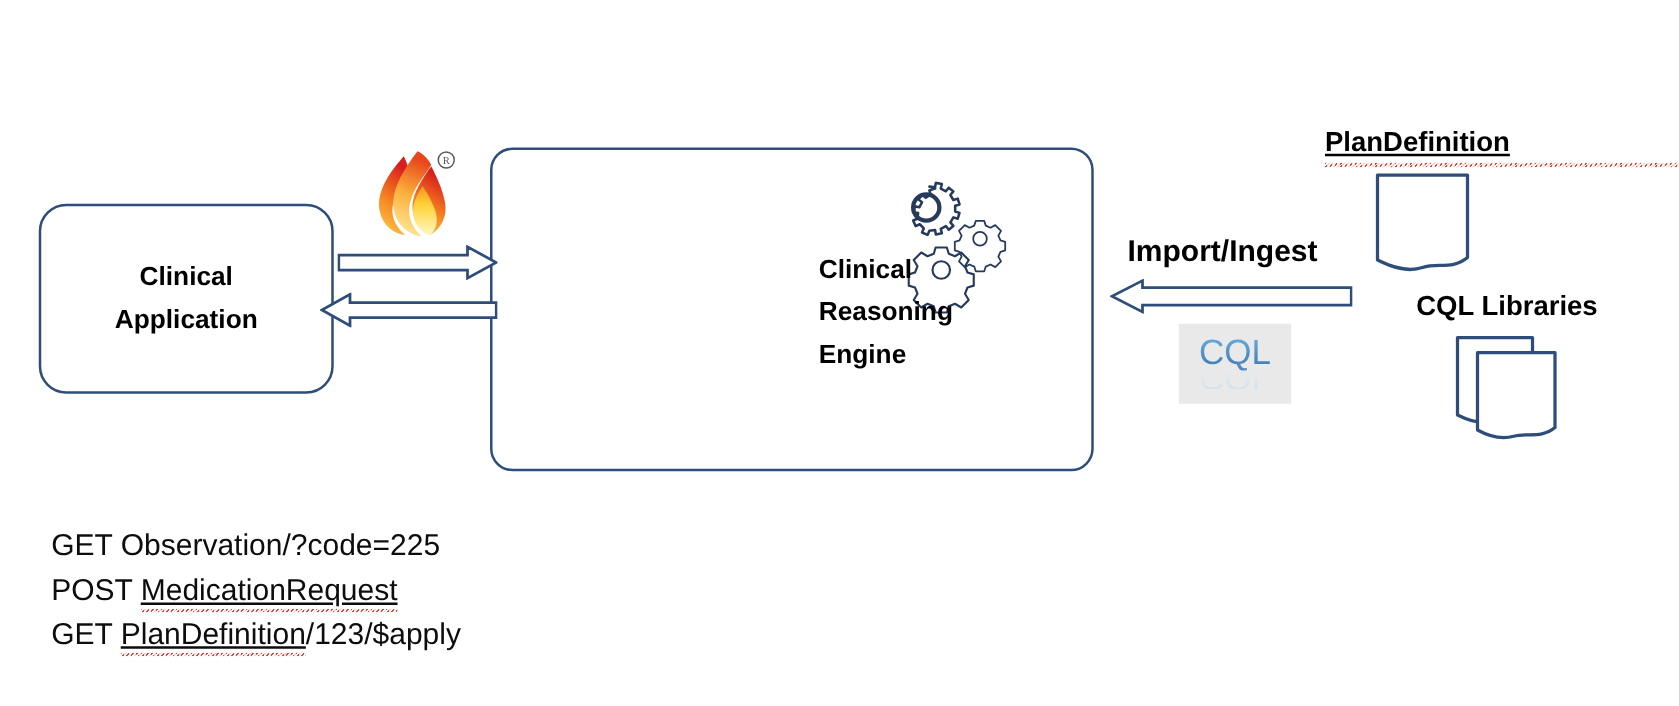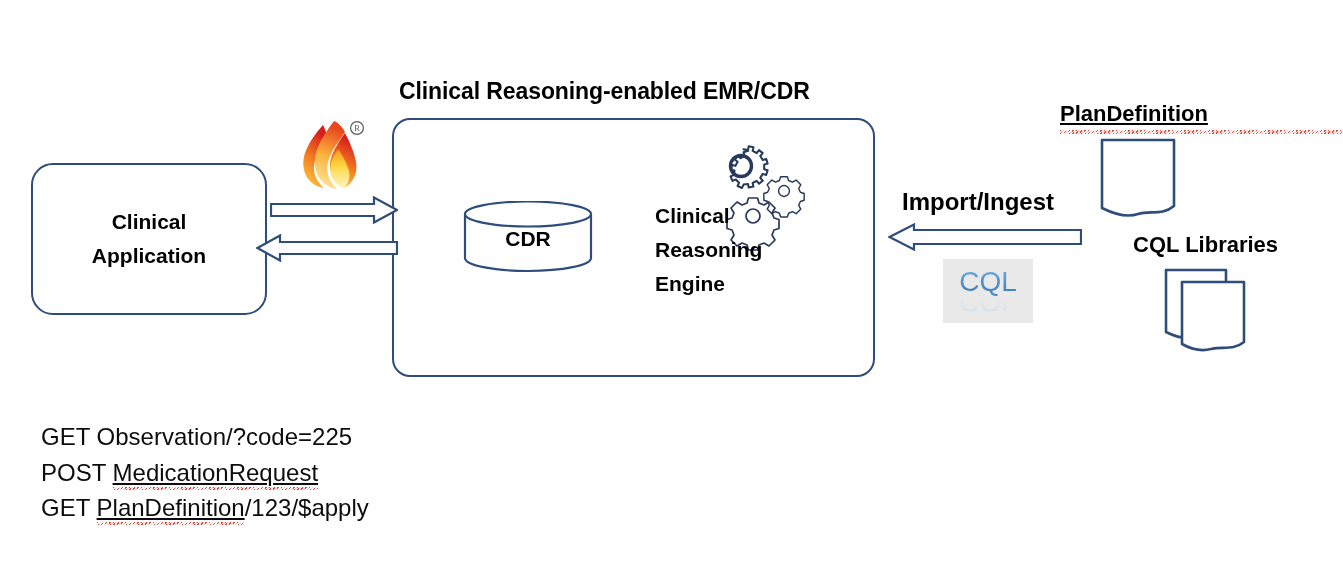--- a/index.html
+++ b/index.html
@@ -152,36 +152,28 @@
     line-height: 1.48;
   }
   .api-list .ln { white-space: nowrap; }
   .api-list .u { text-decoration: underline; text-underline-offset: 2px; margin-top: 45px; }
 </style>
 </head>
 <body>
 
 <div id="canvas">
 
-  <div class="abs title-emr">Clinical Reasoning-enabled EMR/CDR</div>
 
   <div class="abs rbox box-app">
     <div class="txt" style="white-space: pre-line;">Clinical
 Application</div>
   </div>
 
   <div class="abs rbox box-emr"></div>
 
-  <div class="abs cdr-wrap">
-    <svg width="132" height="72" viewBox="0 0 132 72">
-      <path d="M3,13 L3,57 A63,13 0 0 0 129,57 L129,13" fill="#ffffff" stroke="#2E4D7B" stroke-width="2.2"></path>
-      <ellipse cx="66" cy="13" rx="63" ry="12.5" fill="#ffffff" stroke="#2E4D7B" stroke-width="2.2"></ellipse>
-    </svg>
-    <div class="cdr-label">CDR</div>
-  </div>
 
   <div class="abs gears">
     <svg width="100" height="110" viewBox="0 0 100 110">
       <g fill="none" stroke="#273A5C" stroke-width="3.4" stroke-linejoin="round">
 
         <path d="M44.5 6.5 l7.6 1.0 1.0 -6.0 8.0 1.6 -1.4 6.0 6.8 3.6 3.8 -4.8 6.2 5.0 -4.0 4.8 4.0 6.6 5.8 -1.8 2.4 7.8 -5.8 1.8 0.0 7.6 5.8 1.8 -2.4 7.8 -5.8 -1.8 -4.0 6.6 4.0 4.8 -6.2 5.0 -3.8 -4.8 -6.8 3.6 1.4 6.0 -8.0 1.6 -1.0 -6.0 -7.6 1.0 -2.4 5.6 -7.4 -3.2 2.4 -5.6 -5.4 -5.4 -5.6 2.4 -3.2 -7.4 5.6 -2.4 1.0 -7.6 -6.0 -1.0 1.6 -8.0 6.0 1.4 3.6 -6.8 -4.8 -3.8 5.0 -6.2 4.8 4.0 6.6 -4.0 -1.8 -5.8 7.8 -2.4 z" transform="translate(-2,-2) scale(0.60) translate(8,4)"></path>
         <circle cx="27" cy="21" r="10.5"></circle>
 
         <g transform="translate(70,46) scale(0.42)">
           <path d="M-8 -34 l16 0 3 9 9 4 9 -5 11 11 -5 9 4 9 9 3 0 16 -9 3 -4 9 5 9 -11 11 -9 -5 -9 4 -3 9 -16 0 -3 -9 -9 -4 -9 5 -11 -11 5 -9 -4 -9 -9 -3 0 -16 9 -3 4 -9 -5 -9 11 -11 9 5 9 -4 z"></path>

